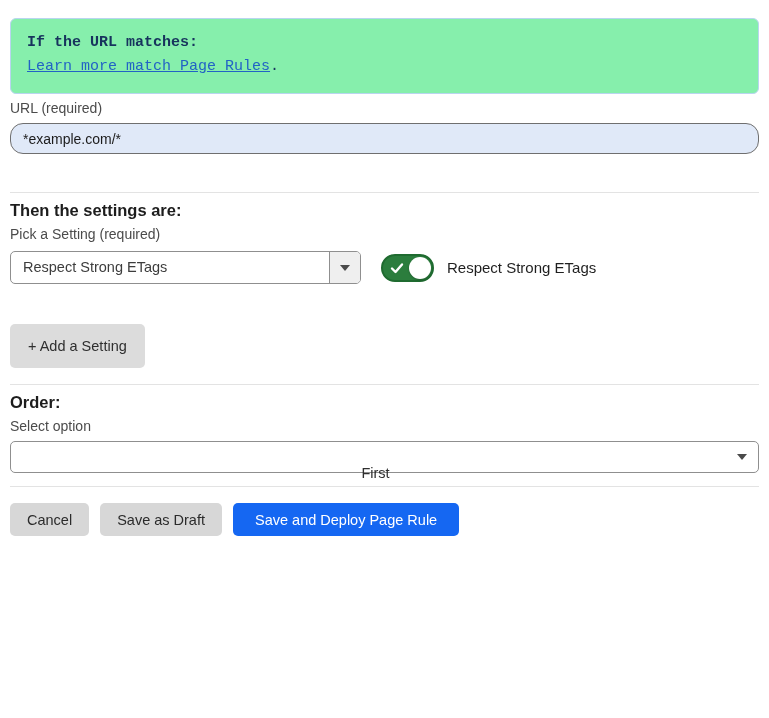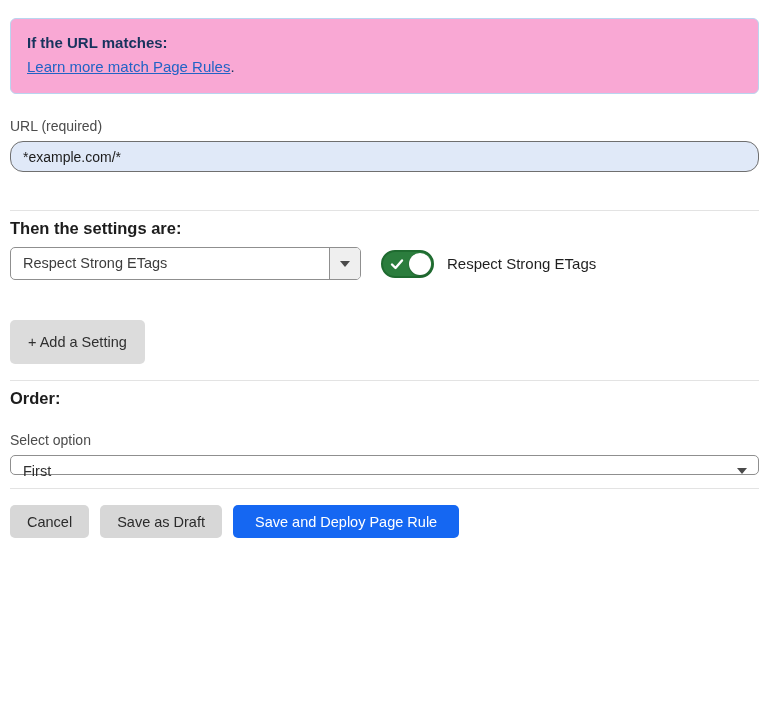--- a/index.html
+++ b/index.html
@@ -13,32 +13,33 @@
   .page { width: 769px; padding: 0 10px; }
 
   .page-title {
     margin-top: 10px;
     font-size: 21px; font-weight: 700; color: #2d2d2d;
     letter-spacing: -0.2px;
   }
 
   .info-box {
     margin-top: 18px;
-    background: #f9a8d4;
+    background: #86efac;
     border: 1px solid #b9d5ef;
     border-radius: 6px;
     padding: 12px 16px 14px 16px;
     font-size: 15px; line-height: 24px;
     color: #17335d;
+    font-family: Liberation Mono, monospace;
   }
   .info-box-heading { font-weight: 700; }
   .info-link { color: #2263c5; text-decoration: underline; cursor: pointer; }
 
   .field-label {
-    margin-top: 24px;
+    margin-top: 6px;
     font-size: 14px; color: #4b4b4b;
   }
 
   .url-input {
     display: block;
     margin-top: 7px;
     width: 100%; height: 31px;
     background: #e0e9f8;
     border: 1px solid #6f6f6f;
     border-radius: 13px;
@@ -114,27 +115,28 @@
   .add-setting-btn {
     margin-top: 40px;
     height: 44px; padding: 0 18px;
     background: #dcdcdc; color: #2f2f2f;
     font-size: 14.5px;
   }
 
   .order-select {
     position: relative;
     margin-top: 7px;
-    width: 100%; height: 20px;
+    width: 100%; height: 32px;
     border: 1px solid #8f8f8f;
     border-radius: 5px;
     background: #ffffff;
-    line-height: 30px; padding: 0 30px 0 12px;
+    line-height: 30px; padding: 16px 30px 0 12px;
     font-size: 14.5px; color: #2f2f2f;
     cursor: pointer;
+    text-align: center;
   }
   .order-select .chev {
     position: absolute; right: 11px; top: 12px;
   }
 
   .help-text {
     margin-top: 5px;
     font-size: 14.5px; line-height: 21.5px; color: #333333;
   }
 
@@ -163,20 +165,21 @@
     <div><a class="info-link">Learn more match Page Rules</a><span>.</span></div>
   </div>
 
   <div class="field-label">URL (required)</div>
   <input class="url-input" type="text" value="*example.com/*" style="">
 
   <hr class="divider d1">
 
   <h2 class="section-heading">Then the settings are:</h2>
 
+  <div class="field-label">Pick a Setting (required)</div>
 
   <div class="setting-row">
     <div class="setting-select">
       <div class="setting-select-value">Respect Strong ETags</div>
       <div class="setting-select-arrow">
         <span class="tri-down"></span>
       </div>
     </div>
 
     <div class="toggle">

